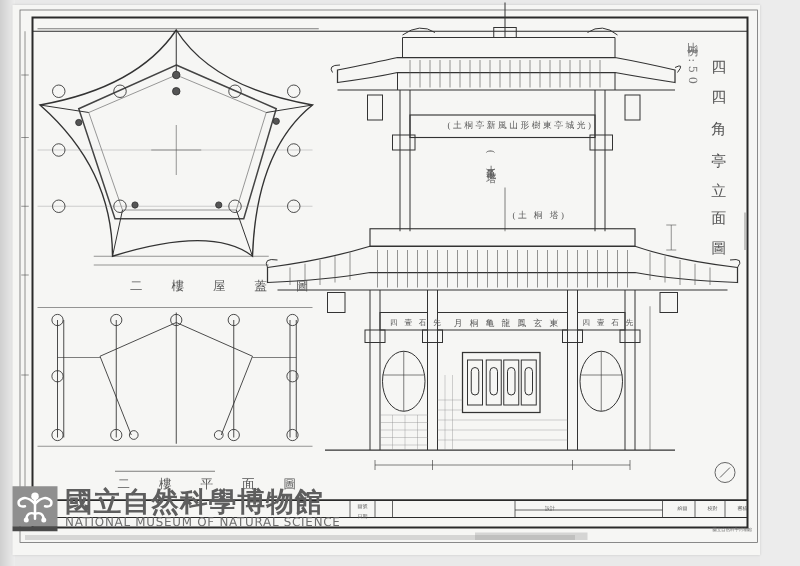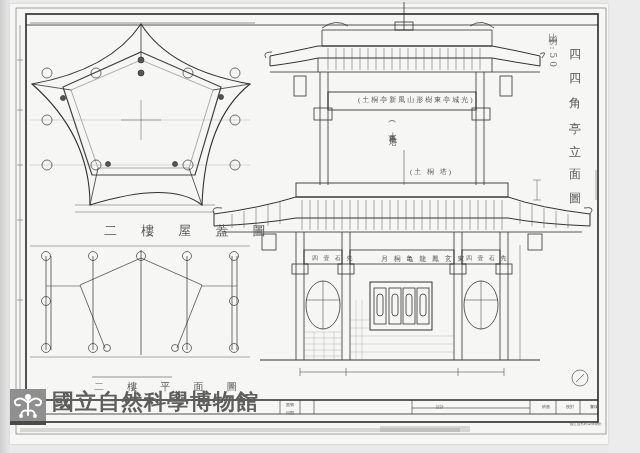--- a/index.html
+++ b/index.html
@@ -22,34 +22,34 @@
     svg#drawing { position: absolute; left: 0; top: 0; width: 640px; height: 453px; }
 
     .vtext {
       position: absolute; writing-mode: vertical-rl; color: #555;
       font-family: "DejaVu Serif", serif; letter-spacing: 6px;
     }
     #main-title { left: 566px; top: 40px; font-size: 12px; letter-spacing: 10px; }
     #scale-label { left: 546px; top: 26px; font-size: 9px; letter-spacing: 3px; color: #777; }
 
     .caption {
-      position: absolute; color: #555; font-size: 13px; letter-spacing: 10px;
+      position: absolute; color: #555; font-size: 10px; letter-spacing: 10px;
       font-family: "DejaVu Serif", serif;
     }
     #plan-1-caption { left: 104px; top: 222px; }
     #plan-2-caption { left: 94px; top: 380px; font-size: 10px; text-align: center; }
 
     .sign {
       position: absolute; font-size: 7px; color: #555; letter-spacing: 2px; white-space: nowrap;
       font-family: Liberation Serif, serif;
     }
     #sign-upper-lintel { left: 358px; top: 95px; }
     #sign-center-plaque { left: 386px; top: 120px; writing-mode: vertical-rl; font-size: 8px; letter-spacing: 3px; }
     #sign-mid-lintel { left: 410px; top: 167px; }
-    #sign-lower-lintel { left: 381px; top: 254px; }
+    #sign-lower-lintel { left: 363px; top: 254px; }
     #sign-side-left { left: 312px; top: 254px; font-size: 6px; }
     #sign-side-right { left: 466px; top: 254px; font-size: 6px; }
 
     #watermark {
       position: absolute; left: 4px; top: 387px; width: 300px; height: 42px;
     }
     #logo-box {
       position: absolute; left: 6px; top: 2px; width: 36px; height: 32px;
       background: #8f8f8f;
     }
@@ -375,13 +375,14 @@
         <path d="M18 14 Q26 6 31 12 Q32 17 26 16"></path>
         <path d="M18 22 Q12 20 11 26"></path>
         <path d="M18 22 Q24 20 25 26"></path>
       </g>
       <circle cx="18" cy="8" r="3" fill="#fff"></circle>
       <circle cx="11" cy="27" r="2" fill="#fff"></circle>
       <circle cx="25" cy="27" r="2" fill="#fff"></circle>
     </svg>
   </div>
   <div id="museum-name-zh">國立自然科學博物館</div>
+  <div id="museum-name-en">NATIONAL MUSEUM OF NATURAL SCIENCE</div>
 </div>
 
 </body></html>

